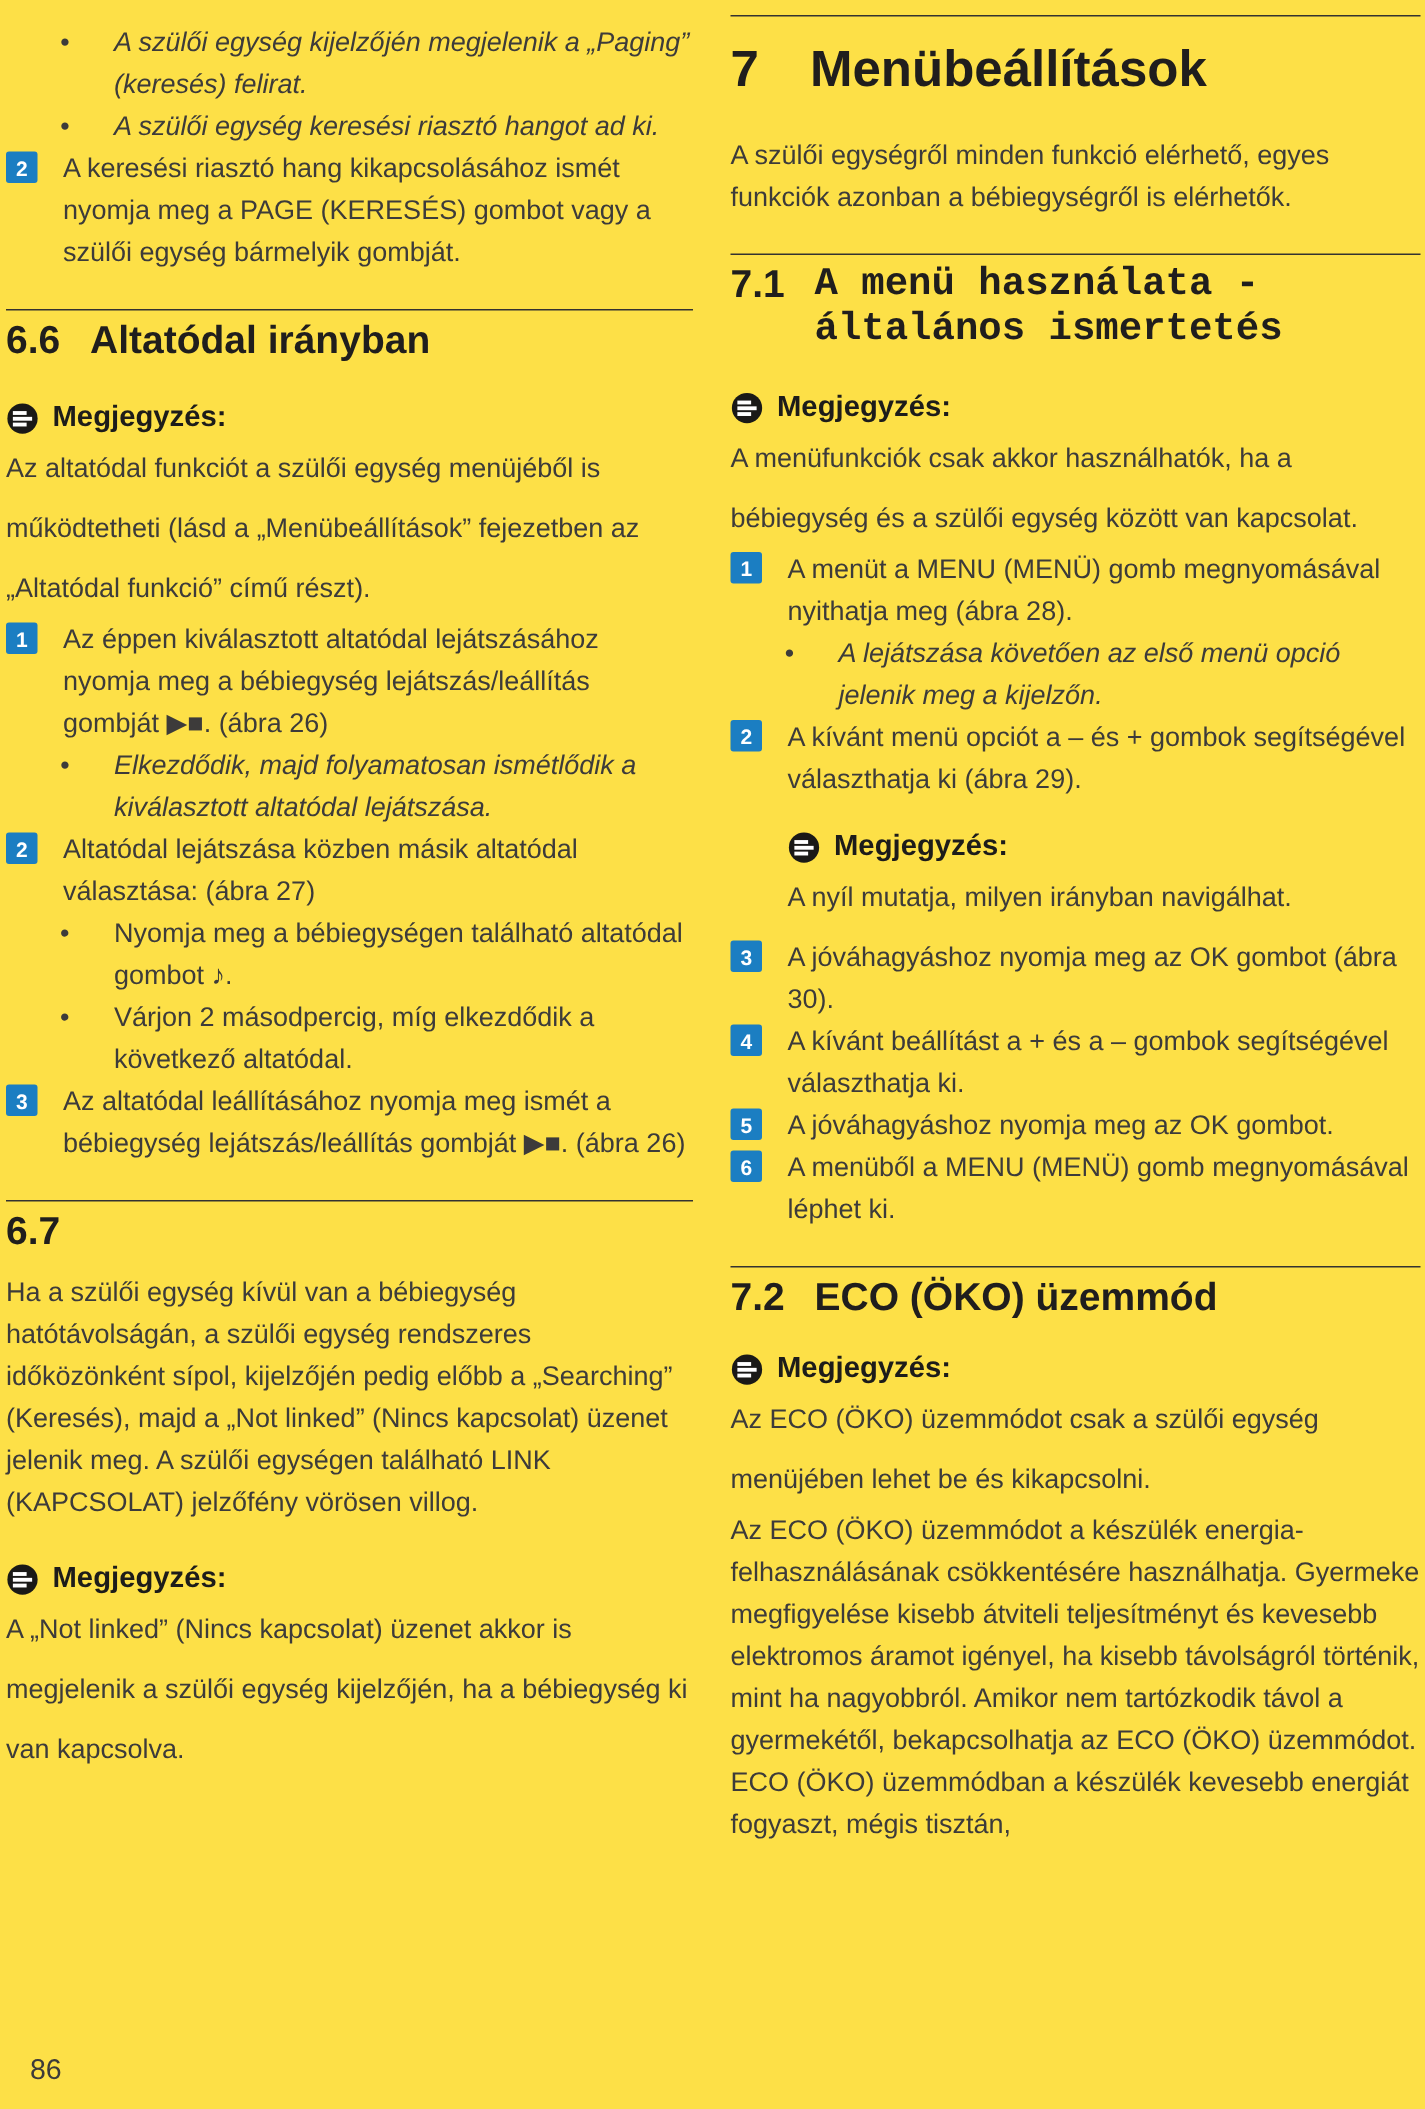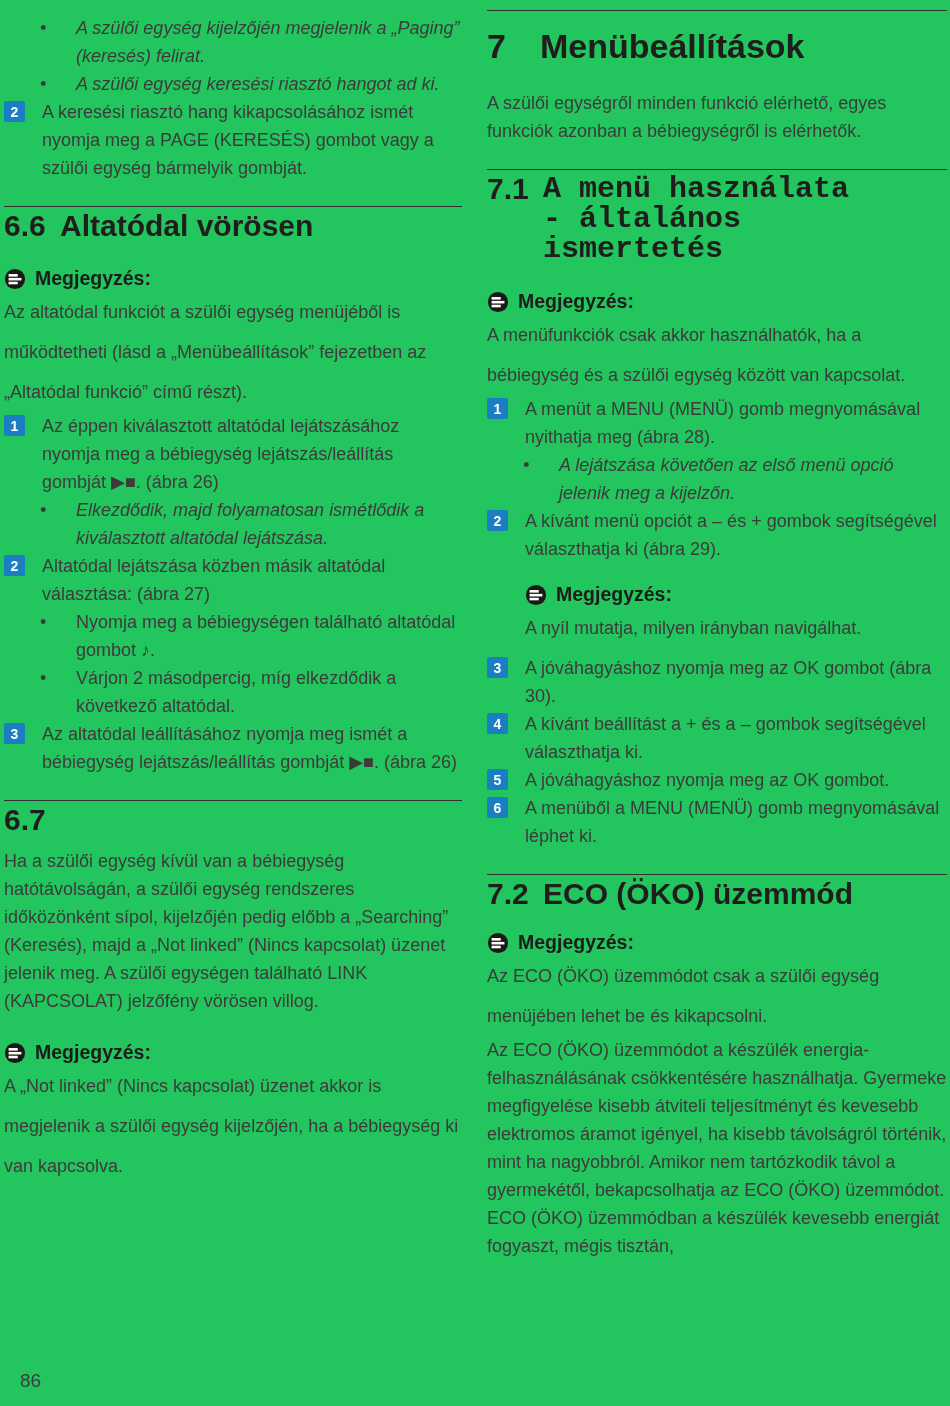--- a/index.html
+++ b/index.html
@@ -1,19 +1,19 @@
 <!DOCTYPE html>
 <html lang="hu"><head>
 <meta charset="utf-8">
 <style>
   html,body{margin:0;padding:0;background:#ffffff;}
   .page{
     position:relative;
     width:950px;height:1406px;
-    background:#22c55e;
+    background:#fde047;
     font-family:"Liberation Sans","DejaVu Sans",sans-serif;
     color:#3d3b3a;
     overflow:hidden;
   }
   .cols{display:flex;gap:25px;padding:4px 3px 0 4px;}
   .col{width:458px;flex:none;}
   .col-right{width:460px;flex:none;}
   p{margin:0;}
   .body-text{font-size:18px;line-height:28px;}
   .italic{font-style:italic;}
@@ -25,21 +25,21 @@
   
   .step{position:relative;padding-left:38px;font-size:18px;line-height:28px;}
   .badge{
     position:absolute;left:0;top:3px;width:21px;height:21px;
     background:#1b7ec2;color:#ffffff;font-weight:bold;font-size:14px;
     display:flex;align-items:center;justify-content:center;border-radius:2px;
   }
 
   
   .section{border-top:1.5px solid #343230;margin-top:24px;padding-top:4px;}
-  .section-heading{display:flex;font-size:30px;line-height:30px;font-weight:bold;color:#201e1d;margin:0;}
+  .section-heading{display:flex;font-size:26px;line-height:30px;font-weight:bold;color:#201e1d;margin:0;}
   .sec-num{width:56px;flex:none;}
   .chapter{margin-top:6px;padding-top:16px;}
   .chapter-heading{display:flex;font-size:34px;line-height:38px;font-weight:bold;color:#201e1d;margin:0;}
   .chapter-num{width:53px;flex:none;}
   .w360{max-width:360px;}
   .w340{max-width:340px;font-family:Liberation Mono, monospace;}
   .mt12{margin-top:12px;}
   .mt24{margin-top:24px;}
 
   
@@ -71,21 +71,21 @@
       </div>
 
       <div class="step">
         <span class="badge">2</span>
         <p>A keresési riasztó hang kikapcsolásához ismét nyomja meg a PAGE (KERESÉS) gombot vagy a szülői egység bármelyik gombját.</p>
       </div>
 
       <section class="section">
         <h2 class="section-heading">
           <span class="sec-num">6.6</span>
-          <span class="sec-title">Altatódal vörösen</span>
+          <span class="sec-title">Altatódal irányban</span>
         </h2>
 
         <div class="note">
           <div class="note-header">
             <span class="note-icon">
               <svg viewBox="0 0 24 24" width="22" height="22">
                 <circle cx="12" cy="12" r="11" fill="#1a1917"></circle>
                 <rect x="5" y="6.6" width="10" height="2.8" fill="#ffffff"></rect>
                 <rect x="5" y="10.8" width="14" height="2.8" fill="#ffffff"></rect>
                 <rect x="5" y="15" width="10" height="2.8" fill="#ffffff"></rect>

